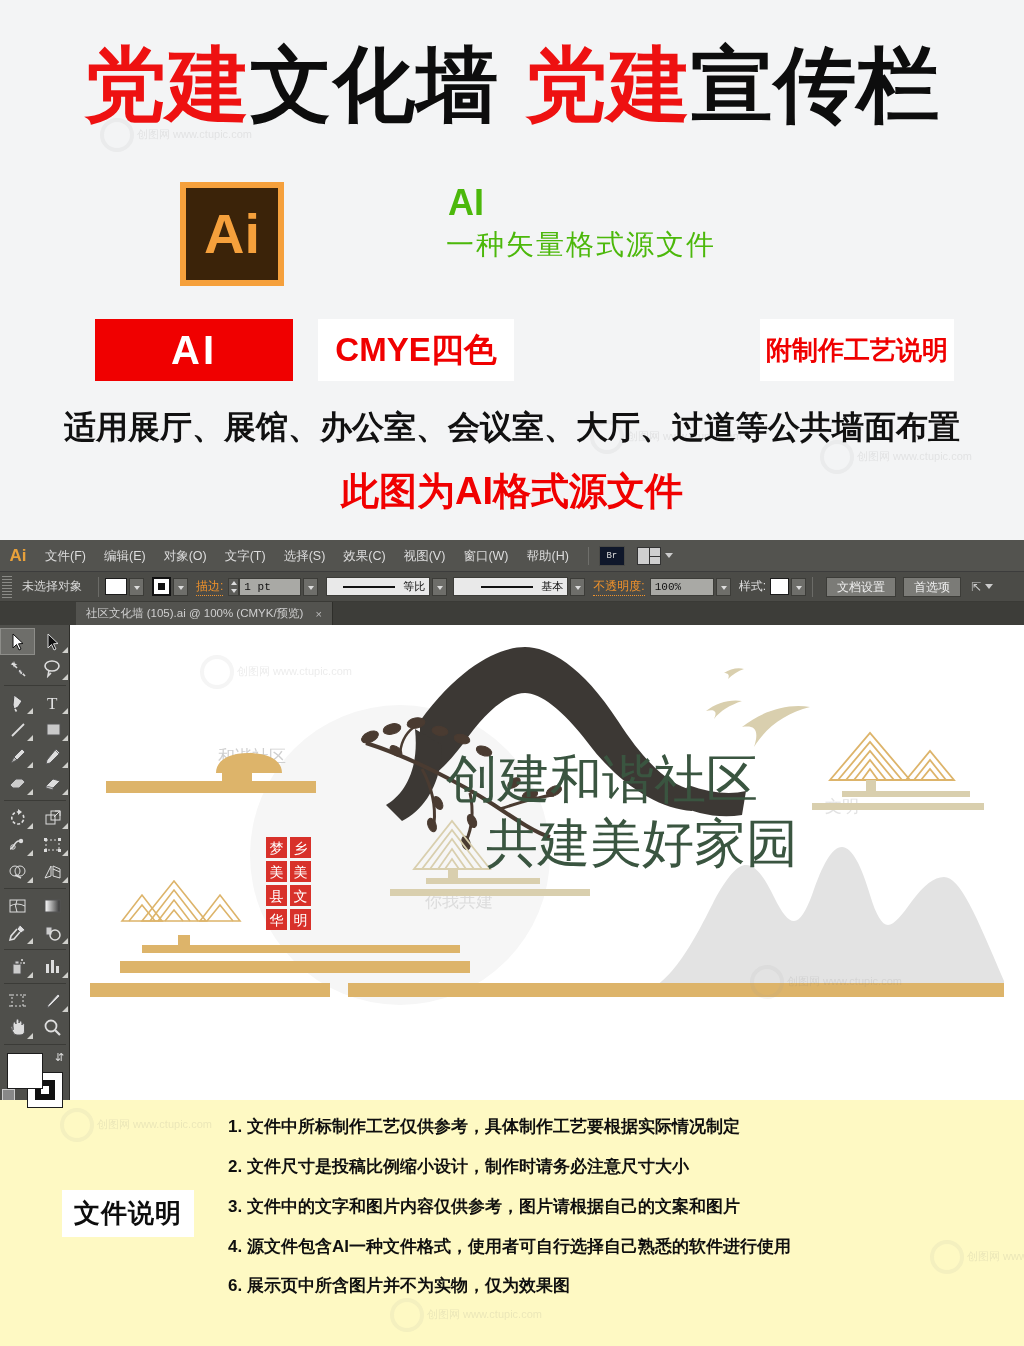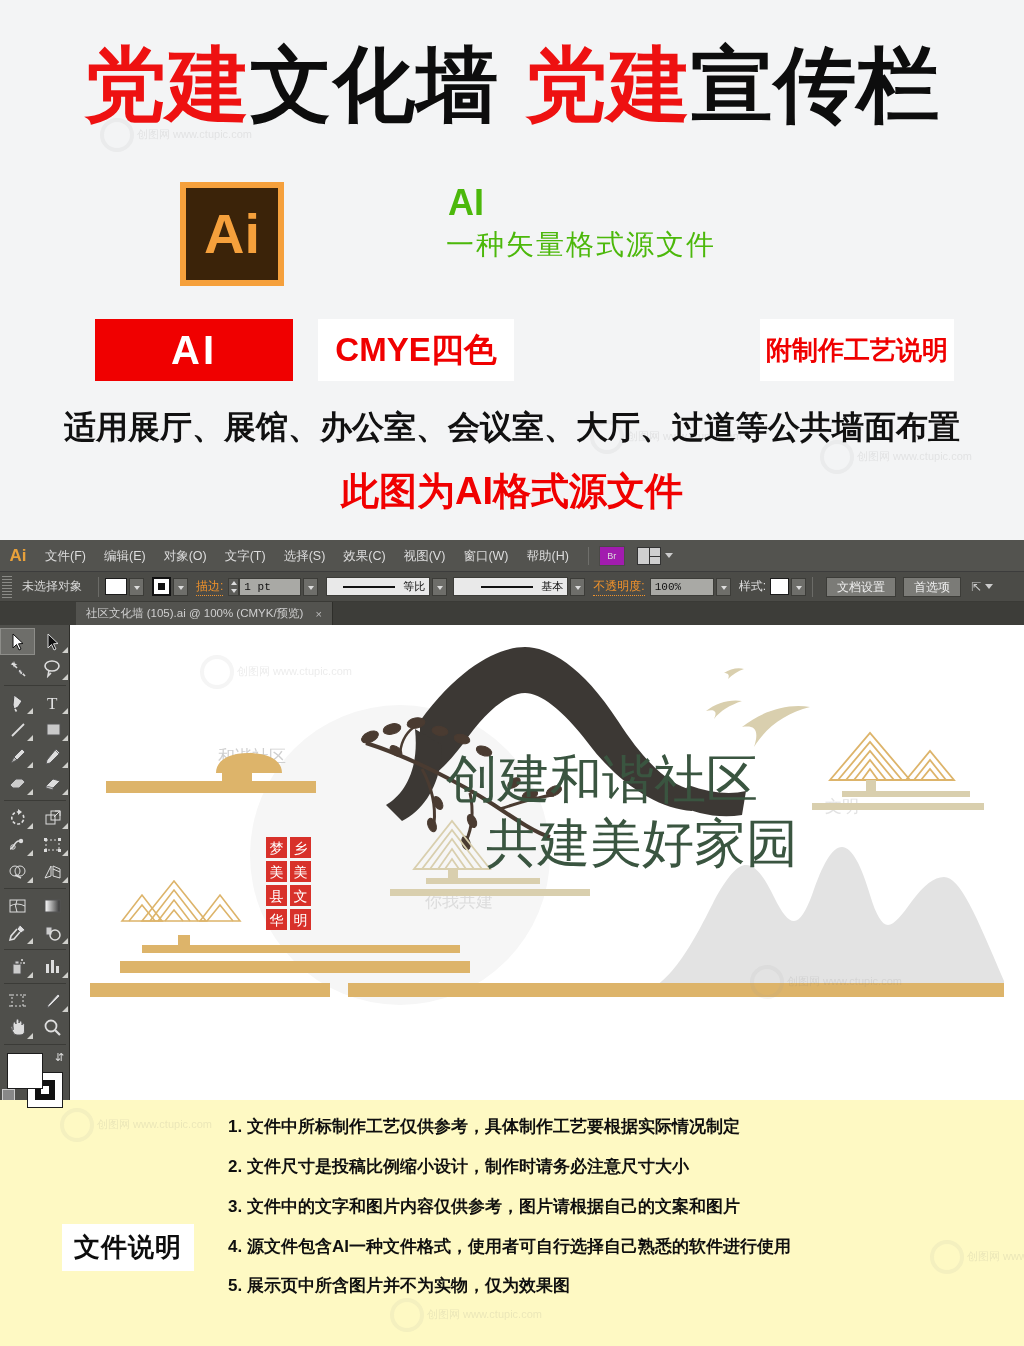--- a/index.html
+++ b/index.html
@@ -105,23 +105,23 @@
     font-family: "Liberation Sans", sans-serif;
   }
   .menu-item {
     color: #ddd; font-size: 12.5px; padding: 0 9px; line-height: 32px;
     white-space: nowrap; cursor: default;
   }
   #menubar .sep {
     width: 1px; height: 18px; background: #6f6f6b; margin: 0 10px;
   }
   .mb-btn {
-    width: 26px; height: 20px; background: #a21caf; border: 1px solid #4a4a46;
+    width: 26px; height: 20px; background: #0f172a; border: 1px solid #4a4a46;
     color: #ddd; font-size: 9px; text-align: center; line-height: 18px;
-    margin-right: 12px; font-family: Liberation Sans, sans-serif;
+    margin-right: 12px; font-family: Liberation Mono, monospace;
   }
   .mb-layout {
     width: 24px; height: 18px; background: #cfcfcf; border: 1px solid #333;
     position: relative;
   }
   .mb-layout::before {
     content:""; position:absolute; left: 11px; top: 0; width: 1px; bottom: 0; background:#333;
   }
   .mb-layout::after {
     content:""; position:absolute; left: 11px; top: 8px; right: 0; height: 1px; background:#333;
@@ -273,21 +273,21 @@
     position: absolute; left: 228px; top: 18px; width: 780px;
   }
   .note {
     color: #0f0f0f; font-size: 17px; font-weight: bold;
     line-height: 1.05; margin-bottom: 22px; white-space: nowrap;
   }
   #file-desc {
     position: absolute; left: 62px; top: 1190px;
     background: #ffffff; color: #0d0d0d;
     font-size: 26px; font-weight: bold;
-    padding: 6px 12px; letter-spacing: 1px; margin-top: 34px;
+    padding: 6px 12px; letter-spacing: 1px;
   }
 </style>
 </head>
 <body>
 
 <div id="promo">
 
   <div class="wm" style="left:100px; top:118px;">
     <span class="ring"></span><span>创图网 www.ctupic.com</span>
   </div>
@@ -810,21 +810,21 @@
     </div>
   </div>
 </div>
 
 <div id="footer">
   <div id="notes">
     <div class="note">1. 文件中所标制作工艺仅供参考，具体制作工艺要根据实际情况制定</div>
     <div class="note">2. 文件尺寸是投稿比例缩小设计，制作时请务必注意尺寸大小</div>
     <div class="note">3. 文件中的文字和图片内容仅供参考，图片请根据自己的文案和图片</div>
     <div class="note">4. 源文件包含AI一种文件格式，使用者可自行选择自己熟悉的软件进行使用</div>
-    <div class="note">5. 展示页中所含图片并不为实物，仅为效果图</div>
+    <div class="note">6. 展示页中所含图片并不为实物，仅为效果图</div>
   </div>
   <div class="wm" style="left:60px; top:8px;">
     <span class="ring"></span><span>创图网 www.ctupic.com</span>
   </div>
   <div class="wm" style="left:930px; top:140px;">
     <span class="ring"></span><span>创图网 www.ctupic.com</span>
   </div>
   <div class="wm" style="left:390px; top:198px;">
     <span class="ring"></span><span>创图网 www.ctupic.com</span>
   </div>

